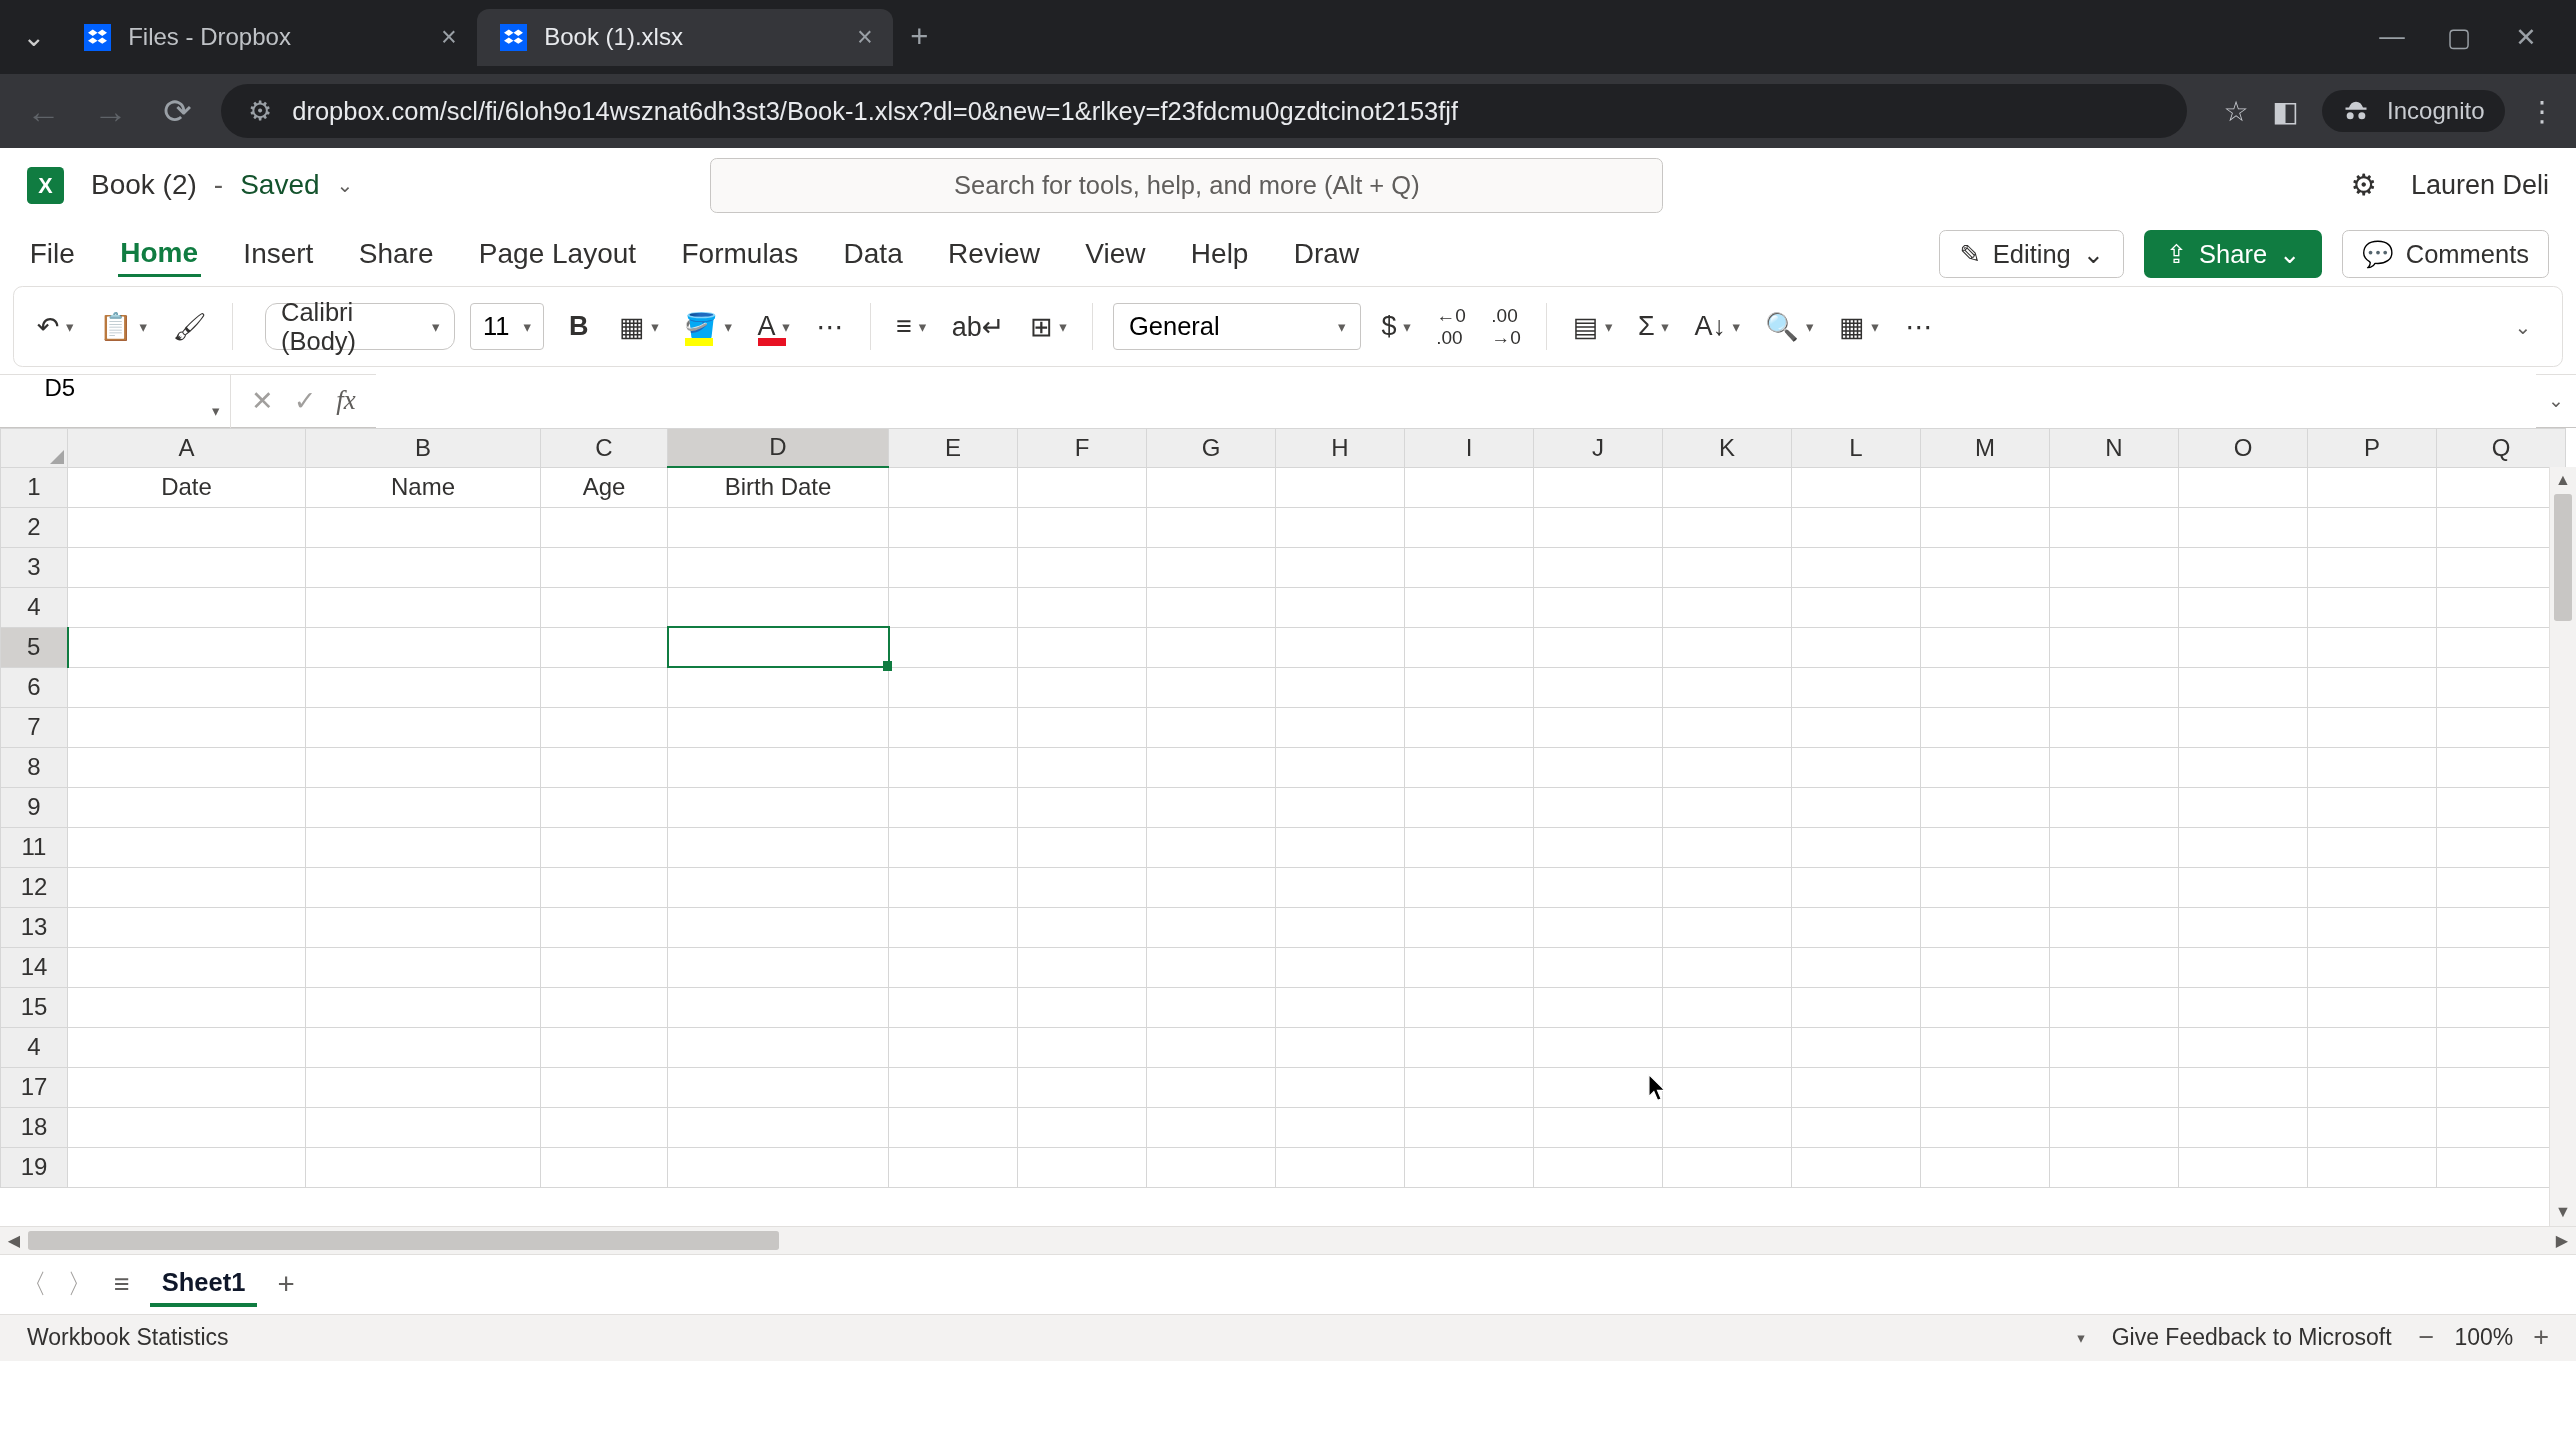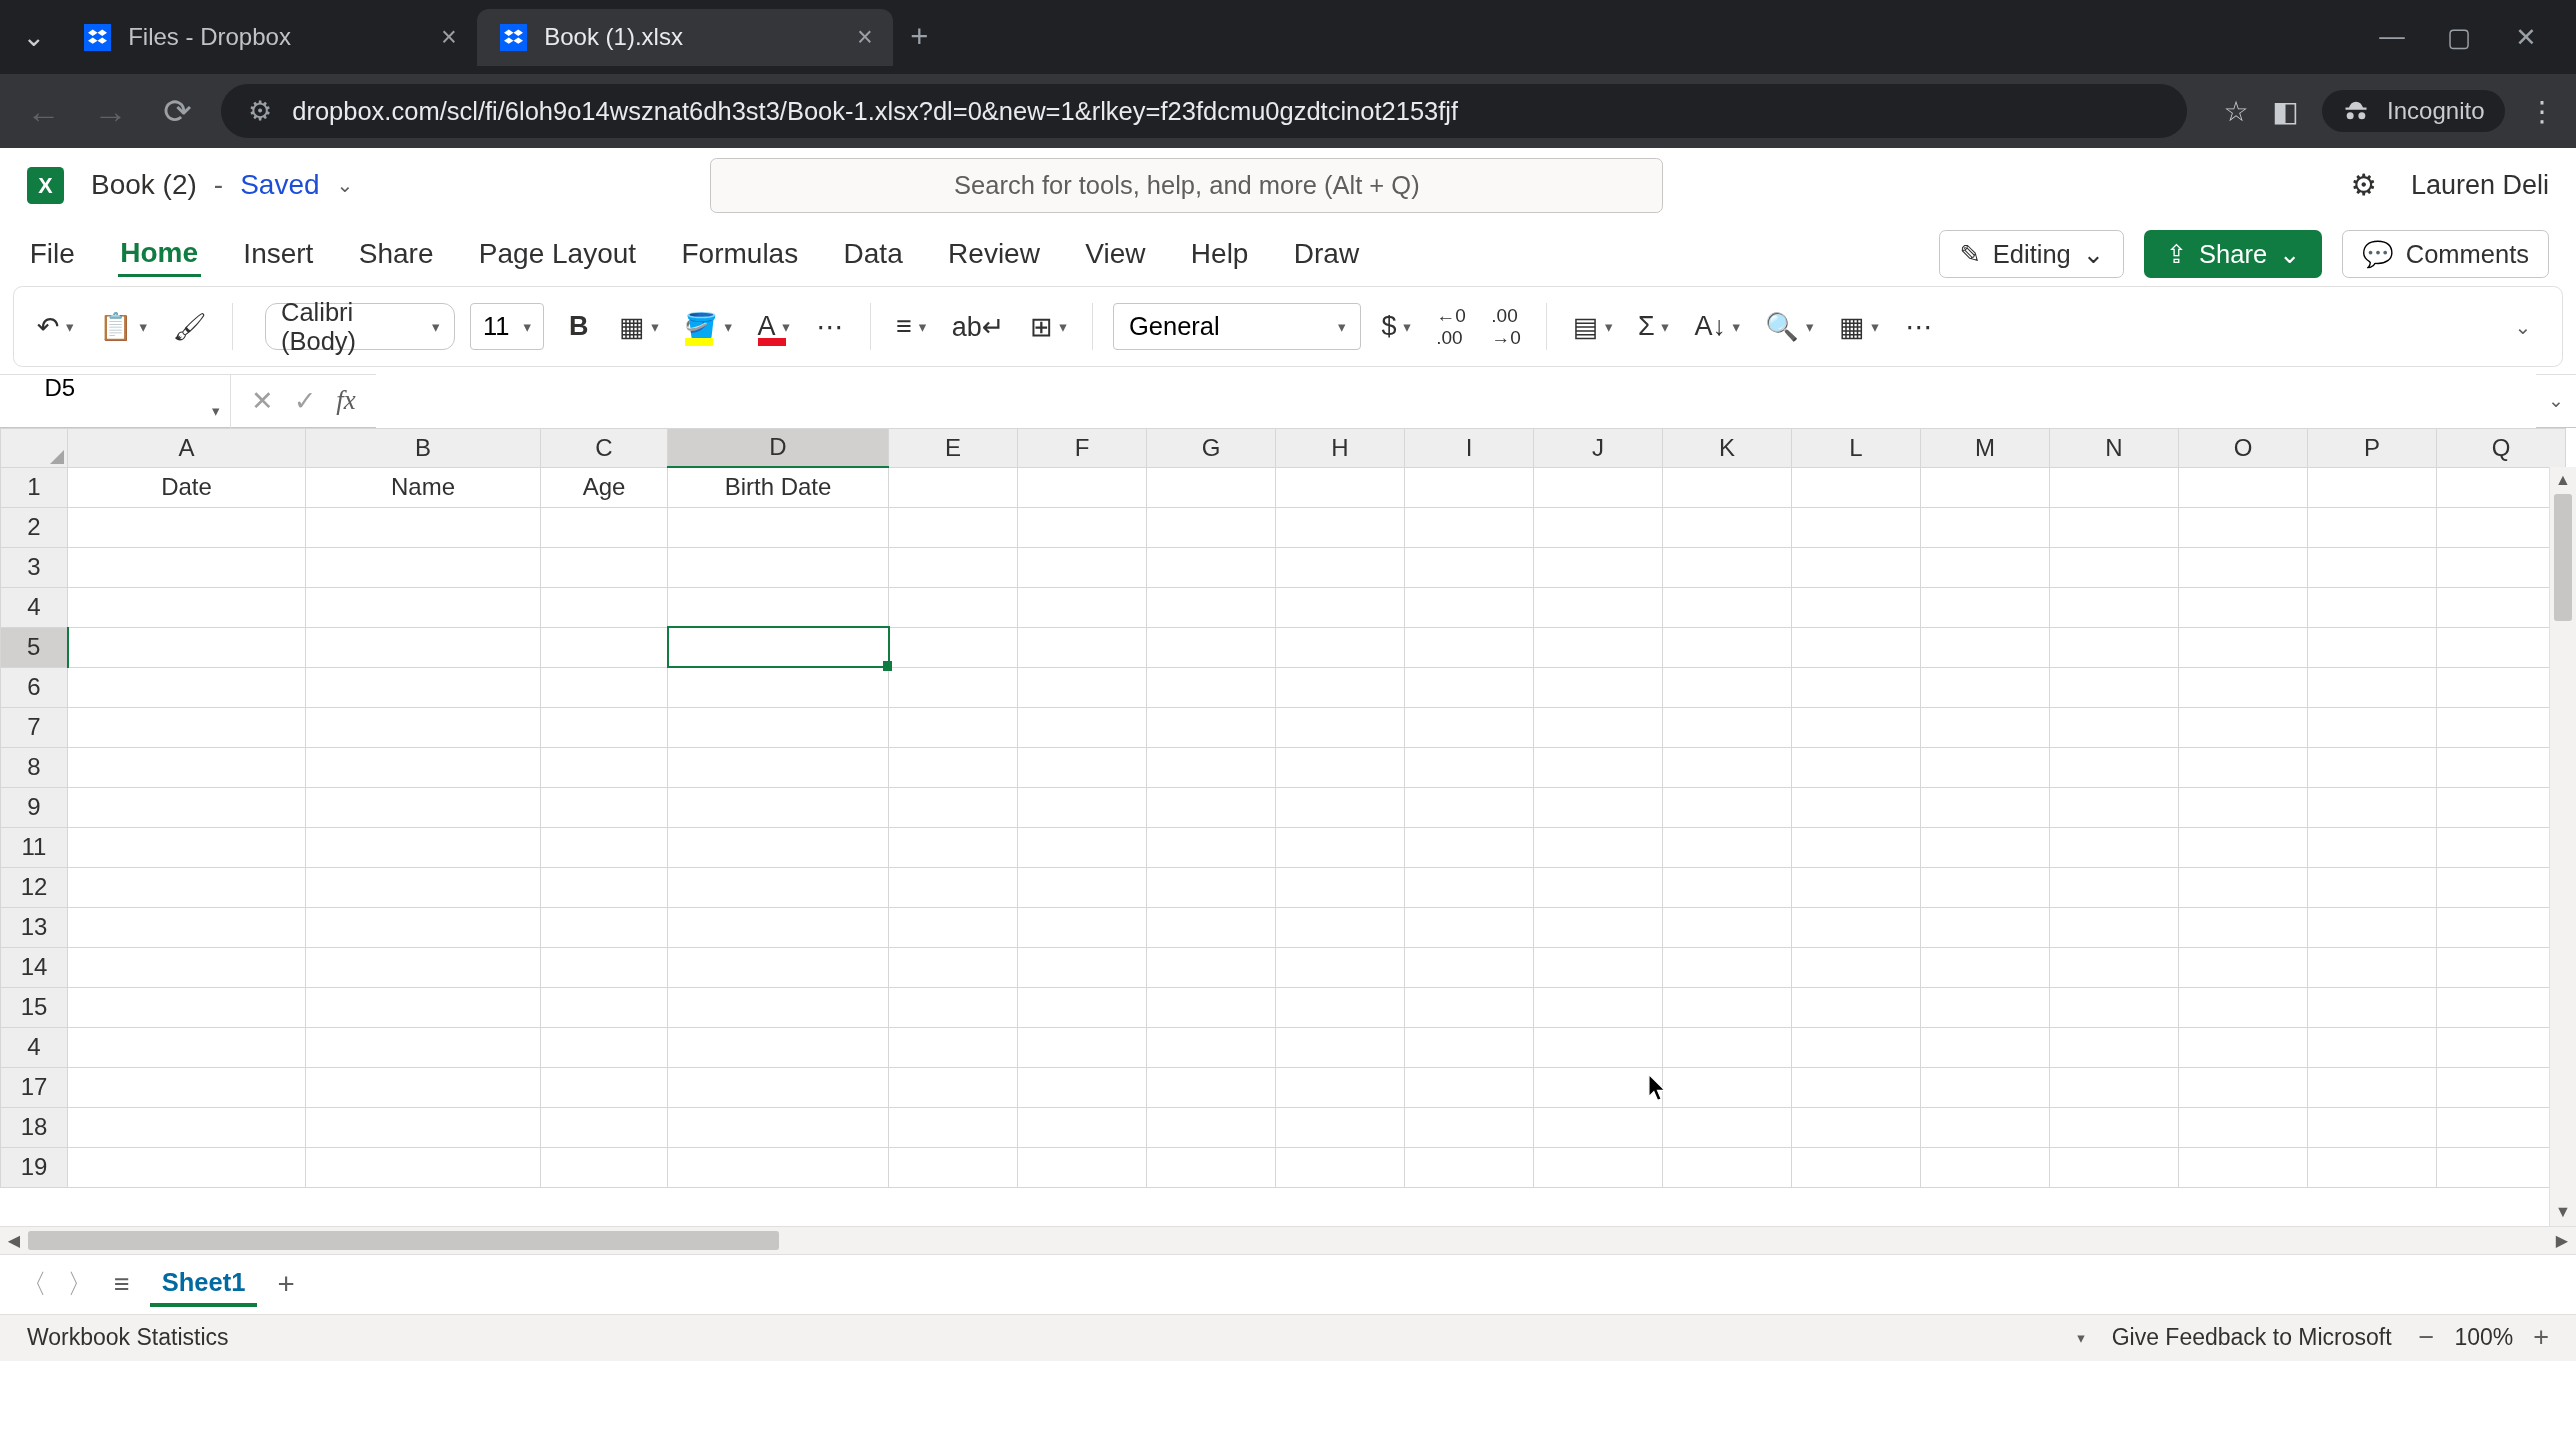--- a/index.html
+++ b/index.html
@@ -28,21 +28,21 @@
 .addr-right .icon { font-size:28px; cursor:pointer;}
 .incognito-pill { display:flex; align-items:center; gap:17px; background:#202124; border-radius:27px; padding:6.7px 20px; font-size:24px;}
 .incognito-pill svg { width:28px; height:28px; fill:#c9ccd1;}
 
 
 .excel-app { background:#fff; }
 .title-row { display:flex; align-items:center; height:74px; padding:0 27px; gap:27px;}
 .xl-logo { width:37px; height:37px; }
 .doc-title { display:flex; align-items:center; gap:17px; font-size:28px; color:#323130;}
 .doc-title .sep { color:#605e5c;}
-.doc-title .saved { color:#1d4ed8;}
+.doc-title .saved { color:#14532d;}
 .doc-title .chev { color:#605e5c; font-size:20px; cursor:pointer;}
 .search-box { margin: 0 auto; width:953px; height:55px; border:0.7px solid #c8c6c4; border-radius:6.7px; display:flex; align-items:center; justify-content:center; color:#605e5c; font-size:25.5px; background:#faf9f8;}
 .title-right { margin-left:auto; display:flex; align-items:center; gap:34px; font-size:27px; color:#323130;}
 .title-right .gear { cursor:pointer; font-size:29.5px;}
 
 .ribbon-tabs { display:flex; align-items:center; height:64px; padding:0 27px; gap:40px; font-size:28px; color:#323130;}
 .ribbon-tabs .rtab { padding: 5.4px 2.7px; cursor:pointer;}
 .ribbon-tabs .rtab.active { color:#107c41; border-bottom:3.4px solid #107c41; font-weight:600;}
 .ribbon-right { margin-left:auto; display:flex; align-items:center; gap:20px;}
 .mode-pill { display:flex; align-items:center; gap:12px; border:0.7px solid #c8c6c4; border-radius:6.7px; padding:8px 19px; font-size:25.5px; cursor:pointer;}
@@ -95,21 +95,21 @@
 
 .hscroll-row { height:28px; background:#f3f2f1; border-top:0.7px solid #e1dfdd; display:flex; align-items:center;}
 .hscroll-row .left,.hscroll-row .right{width:28px;text-align:center;color:#605e5c;font-size:16px;cursor:pointer;}
 .hscroll-row .right{margin-left:auto;}
 .hscroll-row .track{flex:1;position:relative;height:100%;}
 .hscroll-row .thumb{position:absolute;left:0;top:4px;bottom:4px;width:751px;background:#c8c6c4;border-radius:2.7px;}
 
 .sheet-row { height:60px; display:flex; align-items:center; border-top:0.7px solid #e1dfdd; gap:20px; padding:0 20px;}
 .sheet-row .nav{color:#a19f9d;font-size:27px;cursor:pointer;}
 .sheet-row .all{color:#605e5c;font-size:27px;cursor:pointer;}
-.sheet-tab { font-size:25.5px; color:#0369a1; font-weight:600; padding:6.7px 12px; border-bottom:4px solid #107c41; cursor:pointer;}
+.sheet-tab { font-size:25.5px; color:#0f172a; font-weight:600; padding:6.7px 12px; border-bottom:4px solid #107c41; cursor:pointer;}
 .sheet-row .add{color:#605e5c;font-size:29.5px;cursor:pointer;}
 
 .status-row { height:47px; background:#f3f2f1; border-top:0.7px solid #e1dfdd; display:flex; align-items:center; padding:0 27px; font-size:23px; color:#323130; gap:20px;}
 .status-row .right { margin-left:auto; display:flex; align-items:center; gap:27px;}
 .status-row .dd{font-size:14.8px;color:#605e5c;}
 .zoom-ctl { display:flex; align-items:center; gap:20px;}
 .zoom-ctl .z{font-size:27px;color:#605e5c;cursor:pointer;}
 
 .cursor-ptr { position:absolute; width:29.5px; height:29.5px; pointer-events:none; }
 </style>

